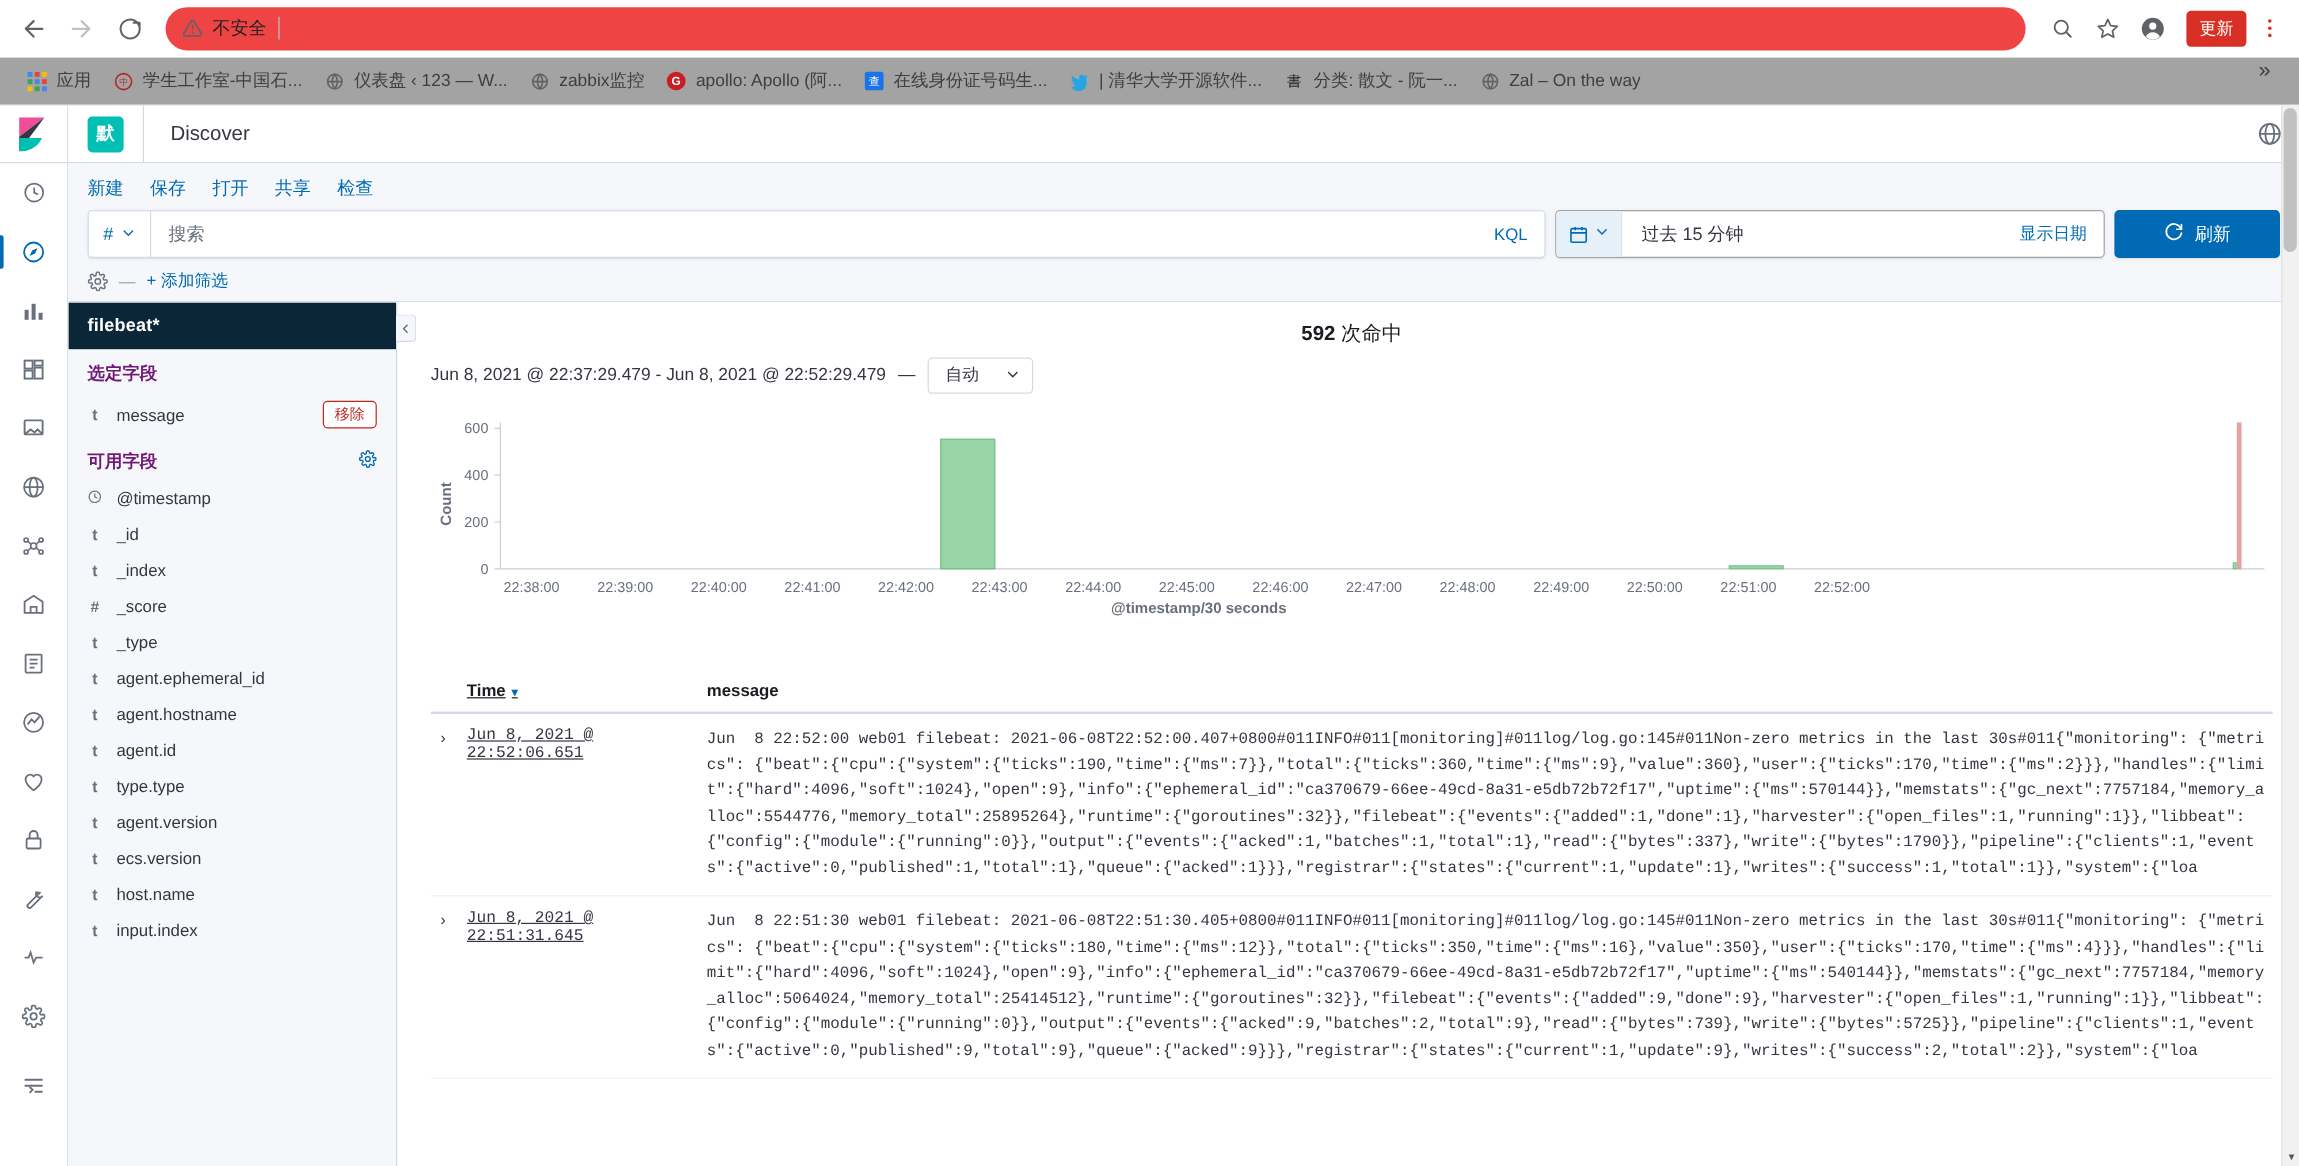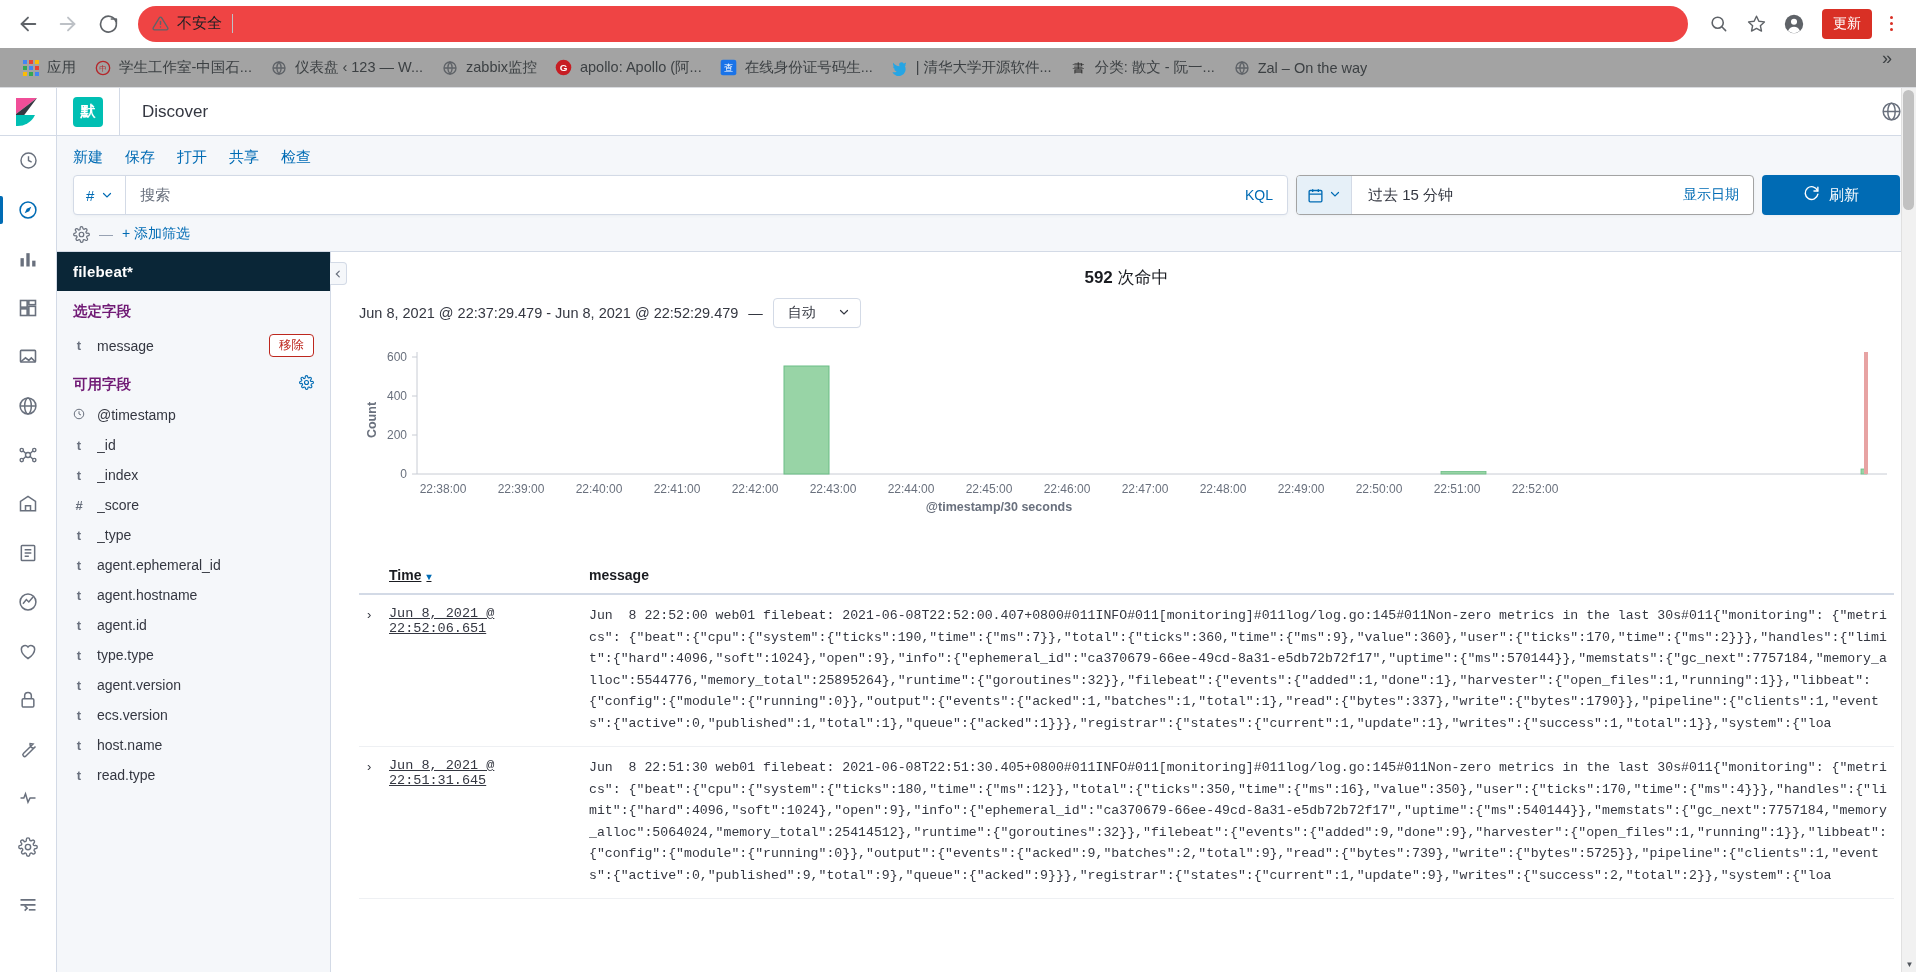--- a/index.html
+++ b/index.html
@@ -664,21 +664,21 @@
         <div class="field-row">
           <span class="field-type">t</span>
           <span class="field-name">ecs.version</span>
         </div>
         <div class="field-row">
           <span class="field-type">t</span>
           <span class="field-name">host.name</span>
         </div>
         <div class="field-row">
           <span class="field-type">t</span>
-          <span class="field-name">read.type</span>
+          <span class="field-name">input.index</span>
         </div>
       </div>
 
       <div id="sidebar-collapse">
         <svg width="10" height="10" viewBox="0 0 24 24" fill="none" stroke="currentColor" stroke-width="3" stroke-linecap="round">
             <polyline points="15 5 8 12 15 19"></polyline>
           </svg>
       </div>
 
       <div id="k-content">

